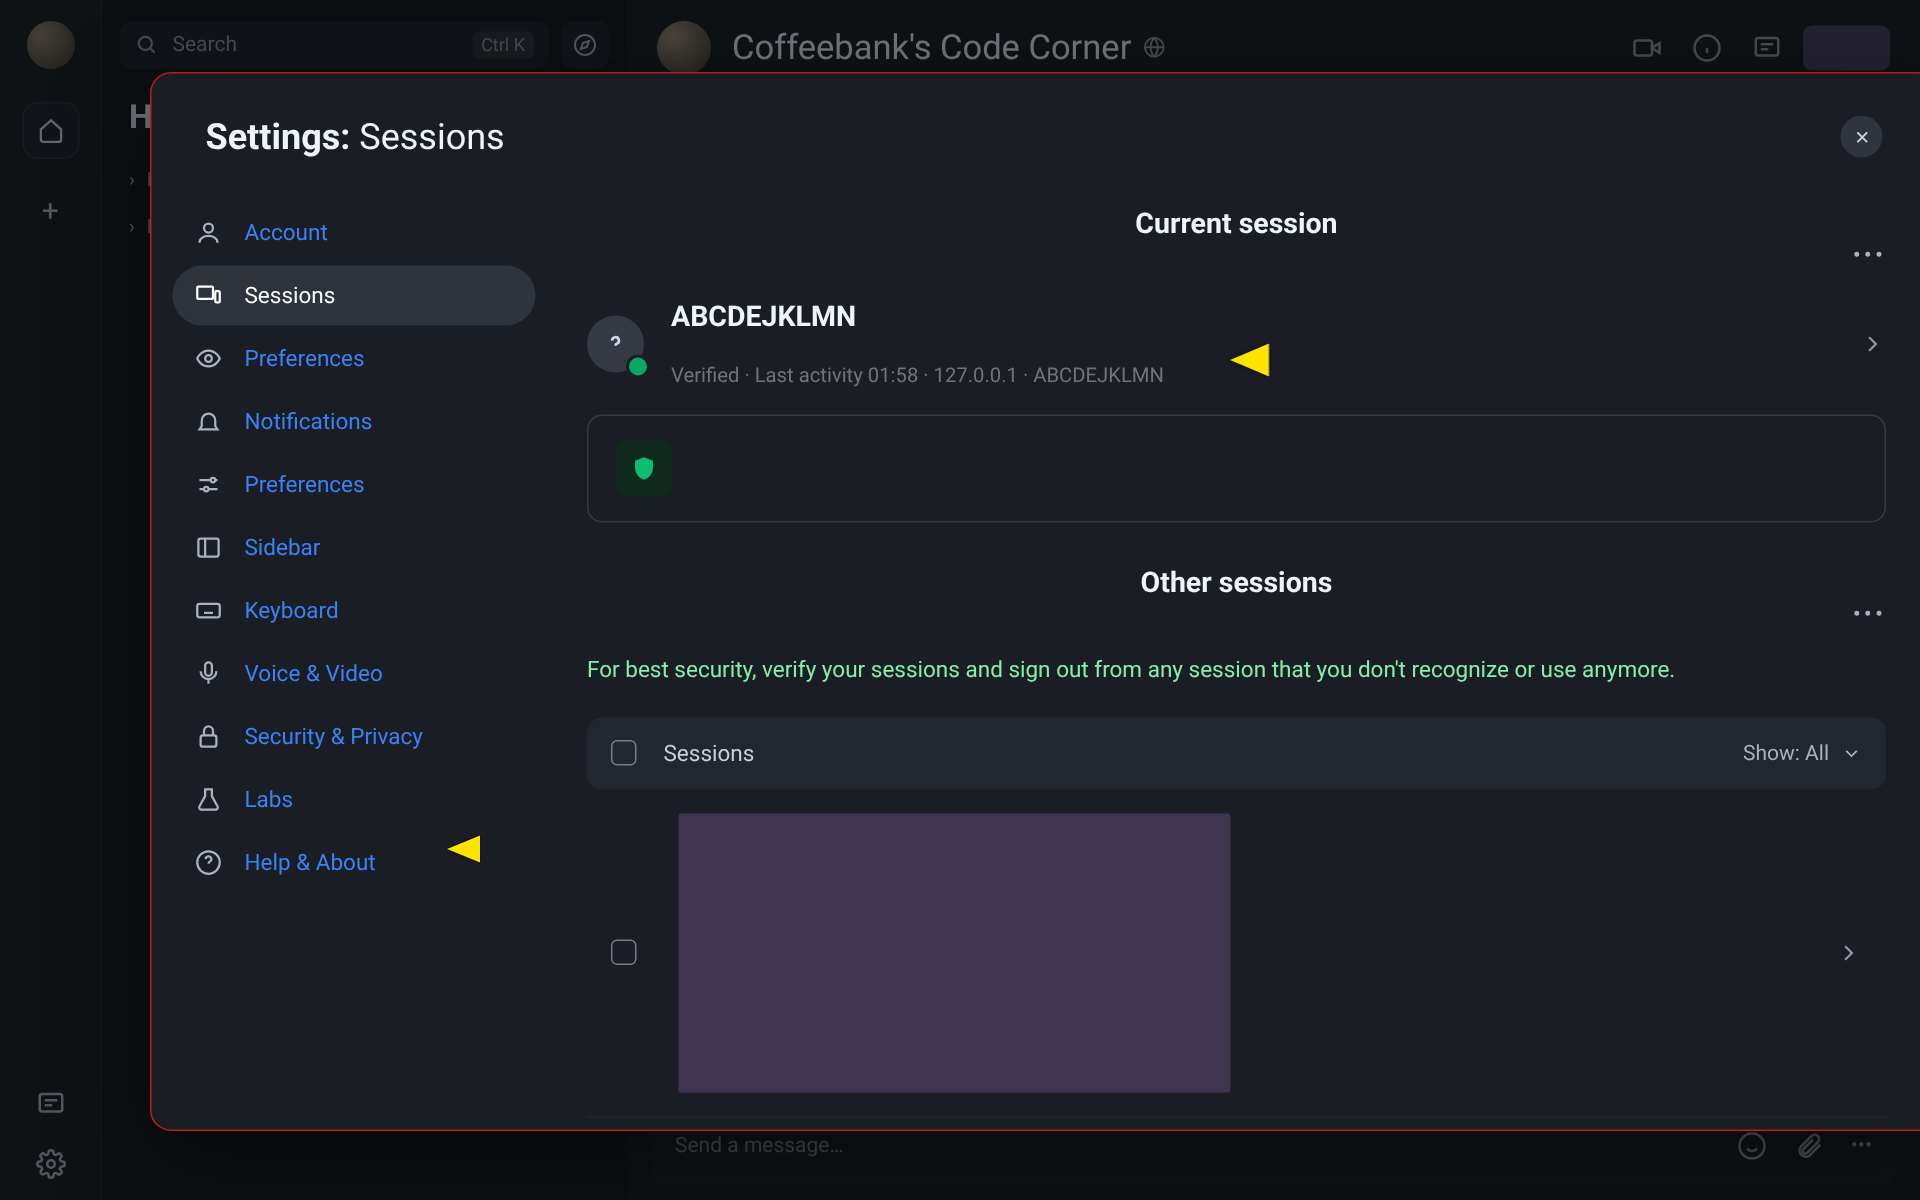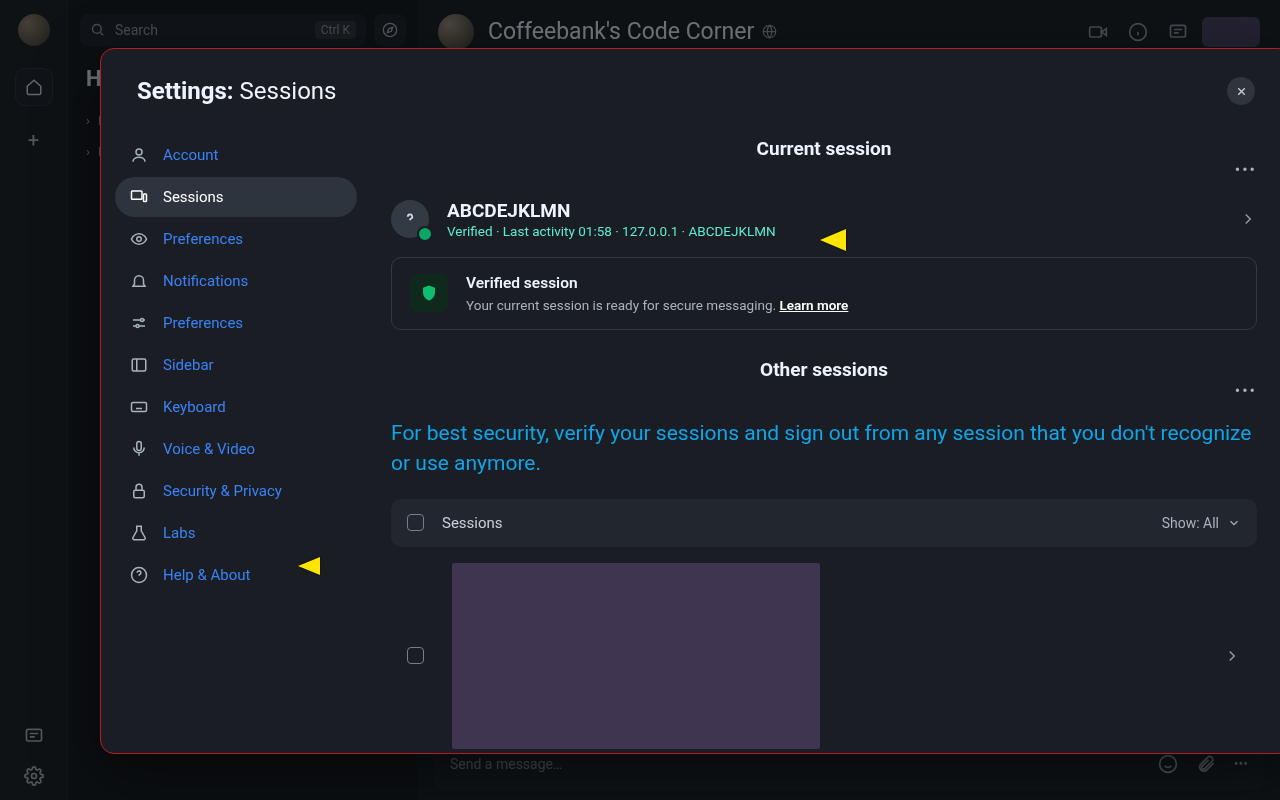--- a/index.html
+++ b/index.html
@@ -64,29 +64,29 @@
   .nav-ic{width:20px;height:20px;display:flex;align-items:center;justify-content:center;color:#a9b2bd;flex-shrink:0;}
   .settings-content{flex:1;padding:8px 34px 20px 20px;overflow:auto;}
   .sect-hdr{display:flex;align-items:center;margin:6px 0 18px;flex-direction:column;}
   .sect-hdr h3{font-size:19px;font-weight:700;}
   .more-btn{margin-left:auto;color:#a9b2bd;letter-spacing:2px;font-size:16px;}
   .cur-sess{display:flex;align-items:center;gap:18px;padding:2px 0 18px;}
   .sess-ic{width:38px;height:38px;border-radius:50%;background:#343a44;display:flex;align-items:center;justify-content:center;color:#cfd6e4;position:relative;}
   .ver-badge{position:absolute;right:-4px;bottom:-4px;width:16px;height:16px;border-radius:50%;background:#0ba865;border:2px solid #1a1e24;}
   .sess-main{flex:1;}
   .sess-name{font-size:19px;font-weight:700;}
-  .sess-meta{font-size:13.5px;color:#5eead4;margin-top:1px;}
+  .sess-meta{font-size:13.5px;color:#737373;margin-top:20px;}
   .chev{color:#8f98a3;}
   .info-box{border:1px solid #343a44;border-radius:10px;padding:16px 18px;display:flex;gap:18px;align-items:flex-start;}
   .shield-blk{width:38px;height:38px;border-radius:8px;background:#0f2a1c;display:flex;align-items:center;justify-content:center;}
   .info-title{font-size:15.5px;font-weight:600;margin-bottom:5px;}
   .info-desc{font-size:13.5px;color:#a9b2bd;}
   .info-desc a{color:#fff;text-decoration:underline;font-weight:600;}
   .sect2{margin-top:28px;}
-  .sect-desc{font-size:21px;color:#0ea5e9;margin:8px 0 20px;line-height:1.45;}
+  .sect-desc{font-size:15px;color:#86efac;margin:8px 0 20px;line-height:1.45;}
   .filter-bar{background:#22272f;border-radius:10px;height:48px;display:flex;align-items:center;padding:0 16px;}
   .cb{width:17px;height:17px;border-radius:4px;border:1.5px solid #757e8b;}
   .filter-label{margin-left:18px;font-size:15px;color:#c8d0dc;}
   .filter-right{margin-left:auto;color:#a9b2bd;font-size:14px;display:flex;align-items:center;gap:8px;}
   .sess-row{display:flex;align-items:center;padding:16px 16px;gap:18px;}
   .sess-row + .sess-row{border-top:1px solid rgba(255,255,255,0.04);}
   .redact{flex:1;background:#3f3550;height:60px;border-radius:2px;max-width:500px;margin-left:10px;}
 
   .pointer{position:absolute;width:0;height:0;border-top:11px solid transparent;border-bottom:11px solid transparent;border-right:26px solid #ffe400;filter:drop-shadow(0 0 1px #000);}
   .pointer.small{border-top-width:9px;border-bottom-width:9px;border-right-width:22px;}
@@ -337,26 +337,20 @@
             </svg>
         </div>
       </div>
 
       <div class="info-box">
         <div class="shield-blk">
           <svg width="18" height="18" viewBox="0 0 24 24" fill="#0dbd72">
               <path d="M12 2 4 5v6c0 5 3.4 9.5 8 11 4.6-1.5 8-6 8-11V5l-8-3z"></path>
             </svg>
         </div>
-        <div>
-          <div class="info-title">Verified session</div>
-          <div class="info-desc">
-            <span>Your current session is ready for secure messaging. </span><a>Learn more</a>
-          </div>
-        </div>
       </div>
 
       <div class="sect2">
         <div class="sect-hdr">
           <h3>Other sessions</h3>
           <div class="more-btn">•••</div>
         </div>
         <div class="sect-desc">For best security, verify your sessions and sign out from any session that you don't recognize or use anymore.</div>
 
         <div class="filter-bar">

